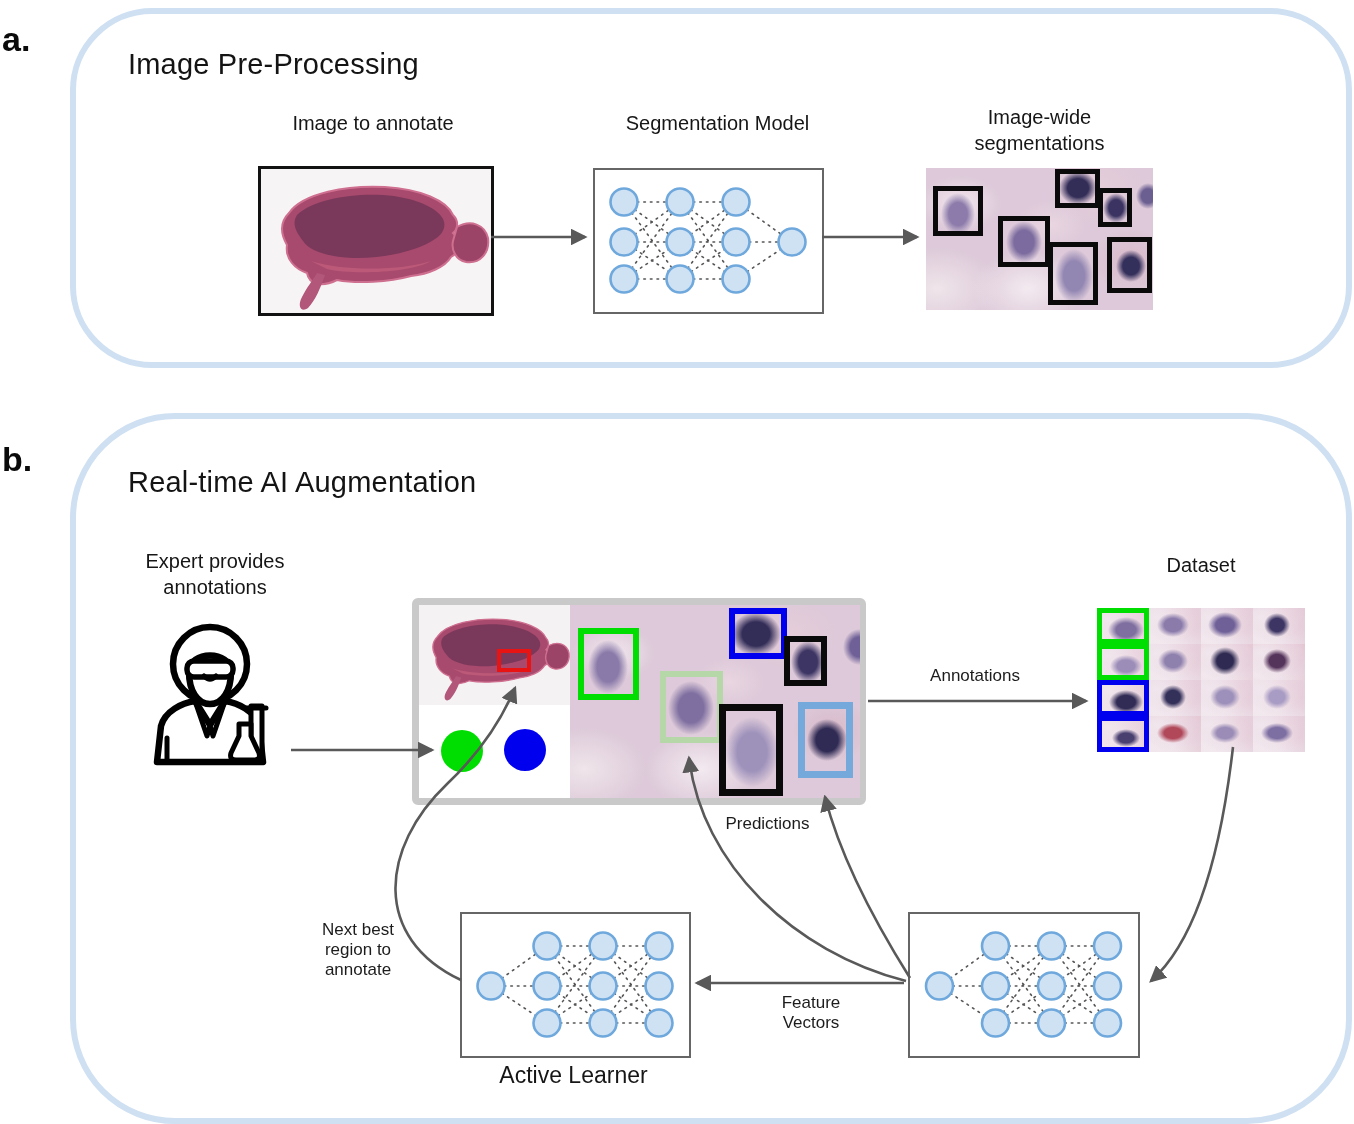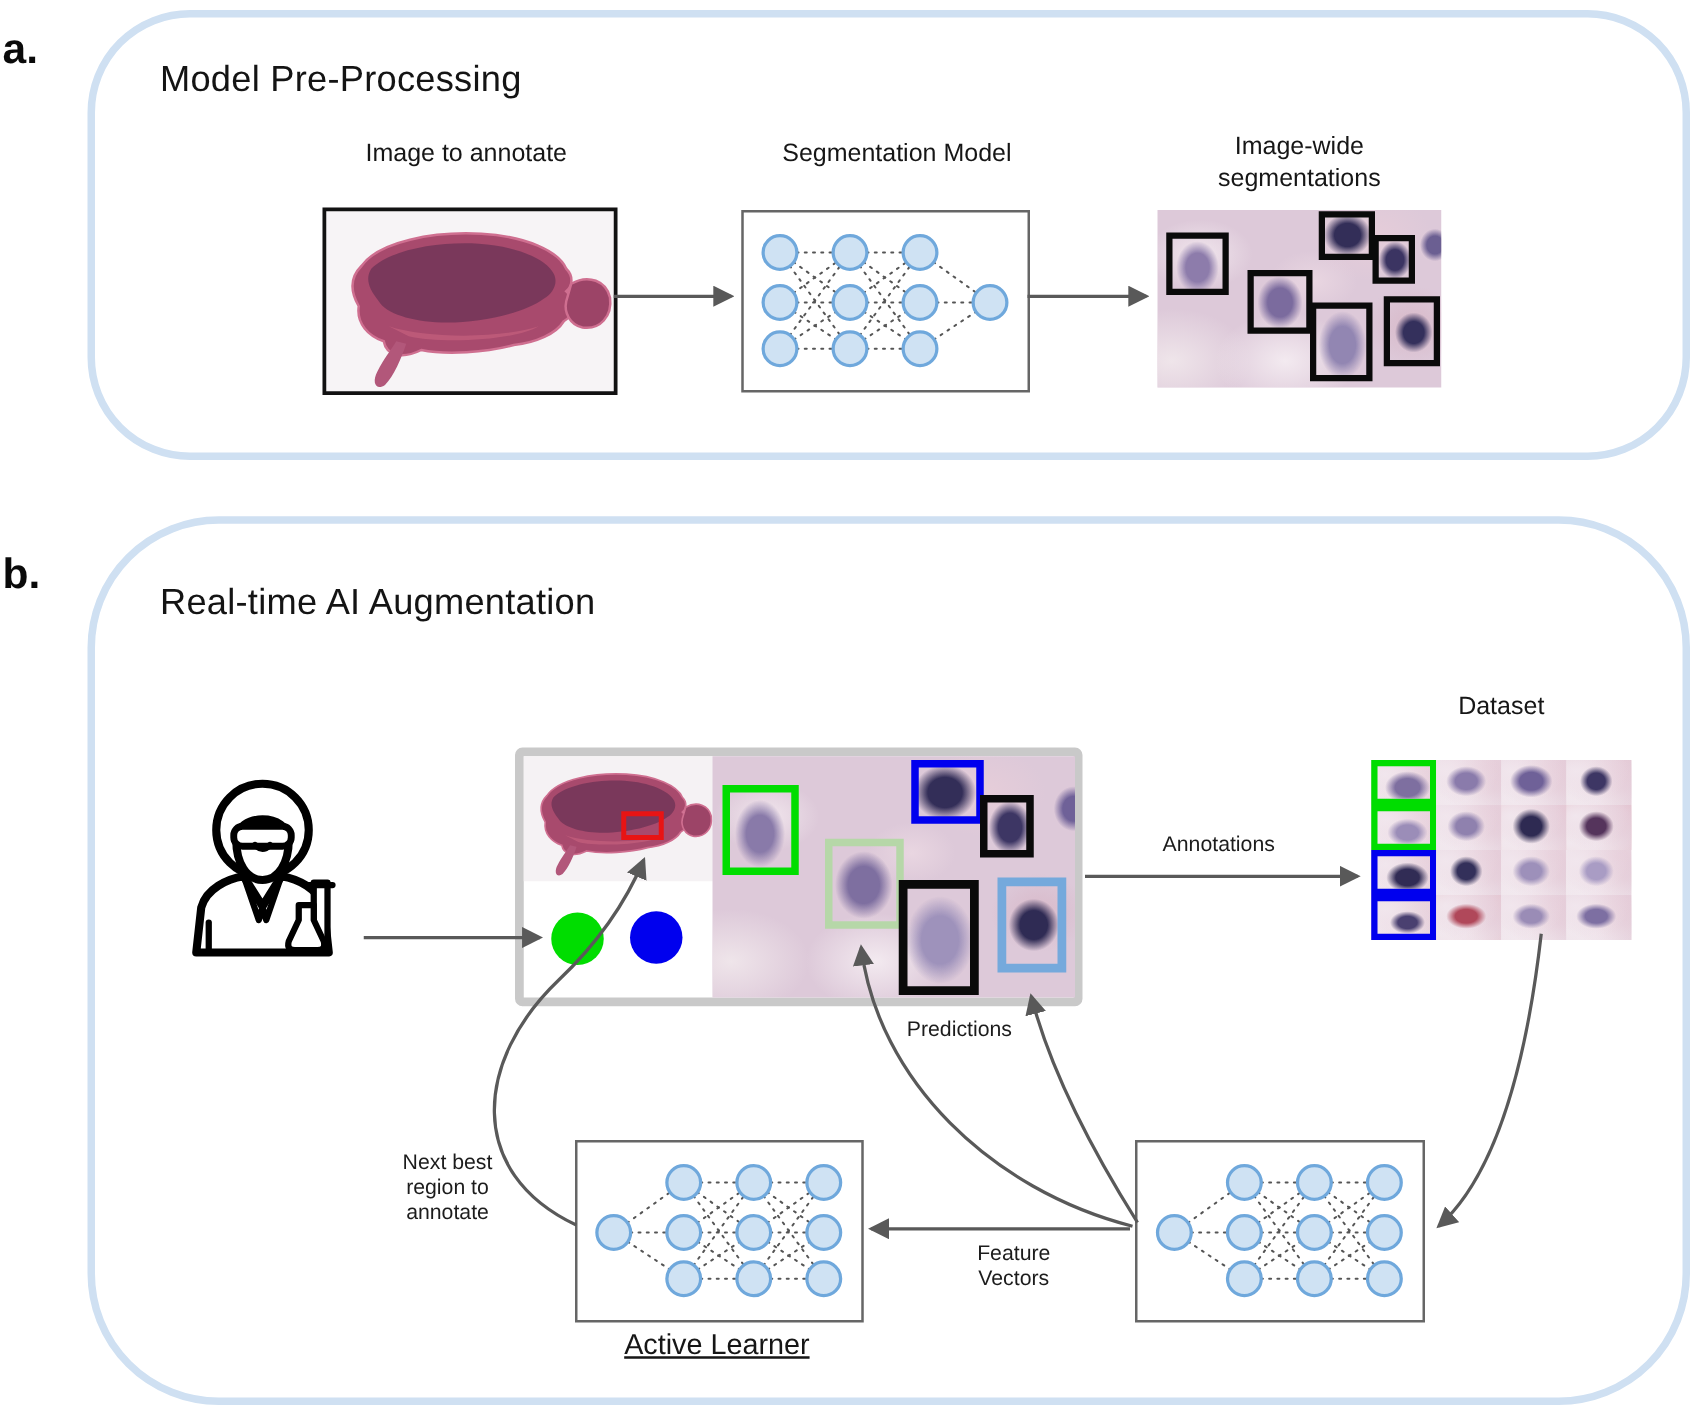--- a/index.html
+++ b/index.html
@@ -5,21 +5,21 @@
   html,body{margin:0;padding:0;background:#ffffff;}
   .canvas{position:relative;width:1354px;height:1124px;background:#fff;
           font-family:"Liberation Sans", sans-serif;color:#161616;overflow:hidden;}
   .abs{position:absolute;}
   .panel{position:absolute;border:6px solid #cfe0f2;background:#fff;}
   .lbl{position:absolute;text-align:center;color:#161616;}
   .panel-tag{position:absolute;font-weight:700;font-size:34px;color:#0a0a0a;}
   .panel-title{position:absolute;font-size:29px;color:#141414;letter-spacing:.2px;}
   .sec-lbl{font-size:20px;line-height:26px;}
   .small-lbl{font-size:17px;line-height:20px;color:#1c1c1c;}
-  .nn-caption{font-size:23px;text-decoration:underline;}
+  .nn-caption{font-size:23px;}
   .nnbox{position:absolute;border:2.5px solid #666;background:#fff;}
   .nnbox svg{display:block;width:100%;height:100%;}
   .frame{position:absolute;border:7px solid #c9c9c9;border-radius:6px;background:#fff;box-sizing:border-box;}
   .histo{position:absolute;overflow:hidden;
     background-color:#ddc9d9;
     background-image:
       radial-gradient(ellipse 60px 40px at 15% 25%, #f1e6ed 0%, rgba(241,230,237,0) 70%),
       radial-gradient(ellipse 70px 50px at 75% 15%, #e6cdd9 0%, rgba(230,205,217,0) 70%),
       radial-gradient(ellipse 80px 55px at 45% 85%, #f3eaf0 0%, rgba(243,234,240,0) 70%),
       radial-gradient(ellipse 55px 45px at 90% 65%, #d8b9c9 0%, rgba(216,185,201,0) 70%),
@@ -34,21 +34,21 @@
   .circle-btn{position:absolute;border-radius:50%;}
   i{font-style:italic;}
 </style>
 </head>
 <body>
 
 <div class="canvas">
 
   <div class="panel" style="left:70px;top:8px;width:1270px;height:348px;border-radius:82px;"></div>
   <div class="panel-tag" style="left:2px;top:20px;">a.</div>
-  <div class="panel-title" style="left:128px;top:48px;">Model Pre-Processing</div>
+  <div class="panel-title" style="left:128px;top:48px;">Image Pre-Processing</div>
 
   <div class="lbl sec-lbl" style="left:258px;top:110px;width:230px;">Image to annotate</div>
 
   <div class="slide" style="left:258px;top:166px;width:230px;height:144px;">
     <svg viewBox="0 0 230 144" class="tissue-svg">
         <path d="M 28,44 C 42,24 86,16 124,18 C 160,20 186,32 192,46 C 198,52 197,60 192,64 C 201,72 199,83 190,88 C 184,98 168,105 150,107 C 128,113 96,115 76,111 C 60,119 48,115 46,104 C 34,100 24,90 26,76 C 18,62 20,52 28,44 Z" fill="#a84a6d" stroke="#cf6f90" stroke-width="2"></path>
         <path d="M 196,58 C 210,50 224,56 227,69 C 229,84 219,95 205,93 C 195,91 190,81 192,72 Z" fill="#9c4467" stroke="#cf6f90" stroke-width="2"></path>
         <path d="M 64,106 C 60,118 54,132 47,139 C 40,144 36,137 41,128 C 46,118 52,111 56,104 Z" fill="#b2577a"></path>
         <path d="M 36,46 C 52,30 92,24 122,26 C 152,28 176,38 182,50 C 186,58 181,66 174,70 C 158,82 120,90 92,89 C 68,88 48,82 42,72 C 34,62 31,54 36,46 Z" fill="#703457" opacity="0.82"></path>
         <path d="M 50,92 C 80,102 140,102 170,92 C 150,104 90,106 66,100 Z" fill="#c4607e" opacity="0.7"></path>
@@ -110,20 +110,24 @@
       <div class="annot-box" style="left: 172px; top: 20px; width: 34px; height: 39px; border: 5px solid rgb(10, 10, 10);"></div>
       <div class="annot-box" style="left: 72px; top: 48px; width: 52px; height: 51px; border: 5px solid rgb(10, 10, 10);"></div>
       <div class="annot-box" style="left: 122px; top: 74px; width: 50px; height: 63px; border: 5px solid rgb(10, 10, 10);"></div>
       <div class="annot-box" style="left: 181px; top: 69px; width: 45px; height: 56px; border: 5px solid rgb(10, 10, 10);"></div>
     </div>
 
   <div class="panel" style="left:70px;top:413px;width:1270px;height:699px;border-radius:105px;"></div>
   <div class="panel-tag" style="left:2px;top:440px;">b.</div>
   <div class="panel-title" style="left:128px;top:466px;">Real-time AI Augmentation</div>
 
+  <div class="lbl sec-lbl" style="left:110px;top:548px;width:210px;">
+    <div>Expert provides</div>
+    <div>annotations</div>
+  </div>
 
   <div class="abs" style="left:147px;top:612px;width:126px;height:156px;">
     <svg viewBox="0 0 126 156" style="width:100%;height:100%;display:block;" id="scientist-svg">
         <circle fill="#fff" stroke="#000" stroke-width="6.5" stroke-linejoin="round" stroke-linecap="round" cx="63" cy="52" r="37"></circle>
         <path fill="#fff" stroke="#000" stroke-width="6.5" stroke-linejoin="round" stroke-linecap="round" d="M 42,60 C 42,38 84,38 84,60 C 84,78 76,92 63,92 C 50,92 42,78 42,60 Z"></path>
         <path fill="#fff" stroke="#000" stroke-width="6.5" stroke-linejoin="round" stroke-linecap="round" d="M 10,150 L 14,114 C 18,99 35,91 48,89 L 63,113 L 78,89 C 91,91 108,99 112,114 L 116,150 Z"></path>
         <path fill="none" stroke="#000" stroke-width="5" stroke-linejoin="round" stroke-linecap="round" d="M 48,89 L 60,124 L 63,114 L 66,124 L 78,89"></path>
         <line fill="#fff" stroke="#000" stroke-width="5" stroke-linejoin="round" stroke-linecap="round" x1="20" y1="126" x2="20" y2="150"></line>
         <rect fill="#fff" stroke="#000" stroke-width="5" stroke-linejoin="round" stroke-linecap="round" x="104" y="94" width="11" height="56"></rect>
         <path fill="none" stroke="#000" stroke-width="5" stroke-linejoin="round" stroke-linecap="round" d="M 100,96 L 119,96"></path>

